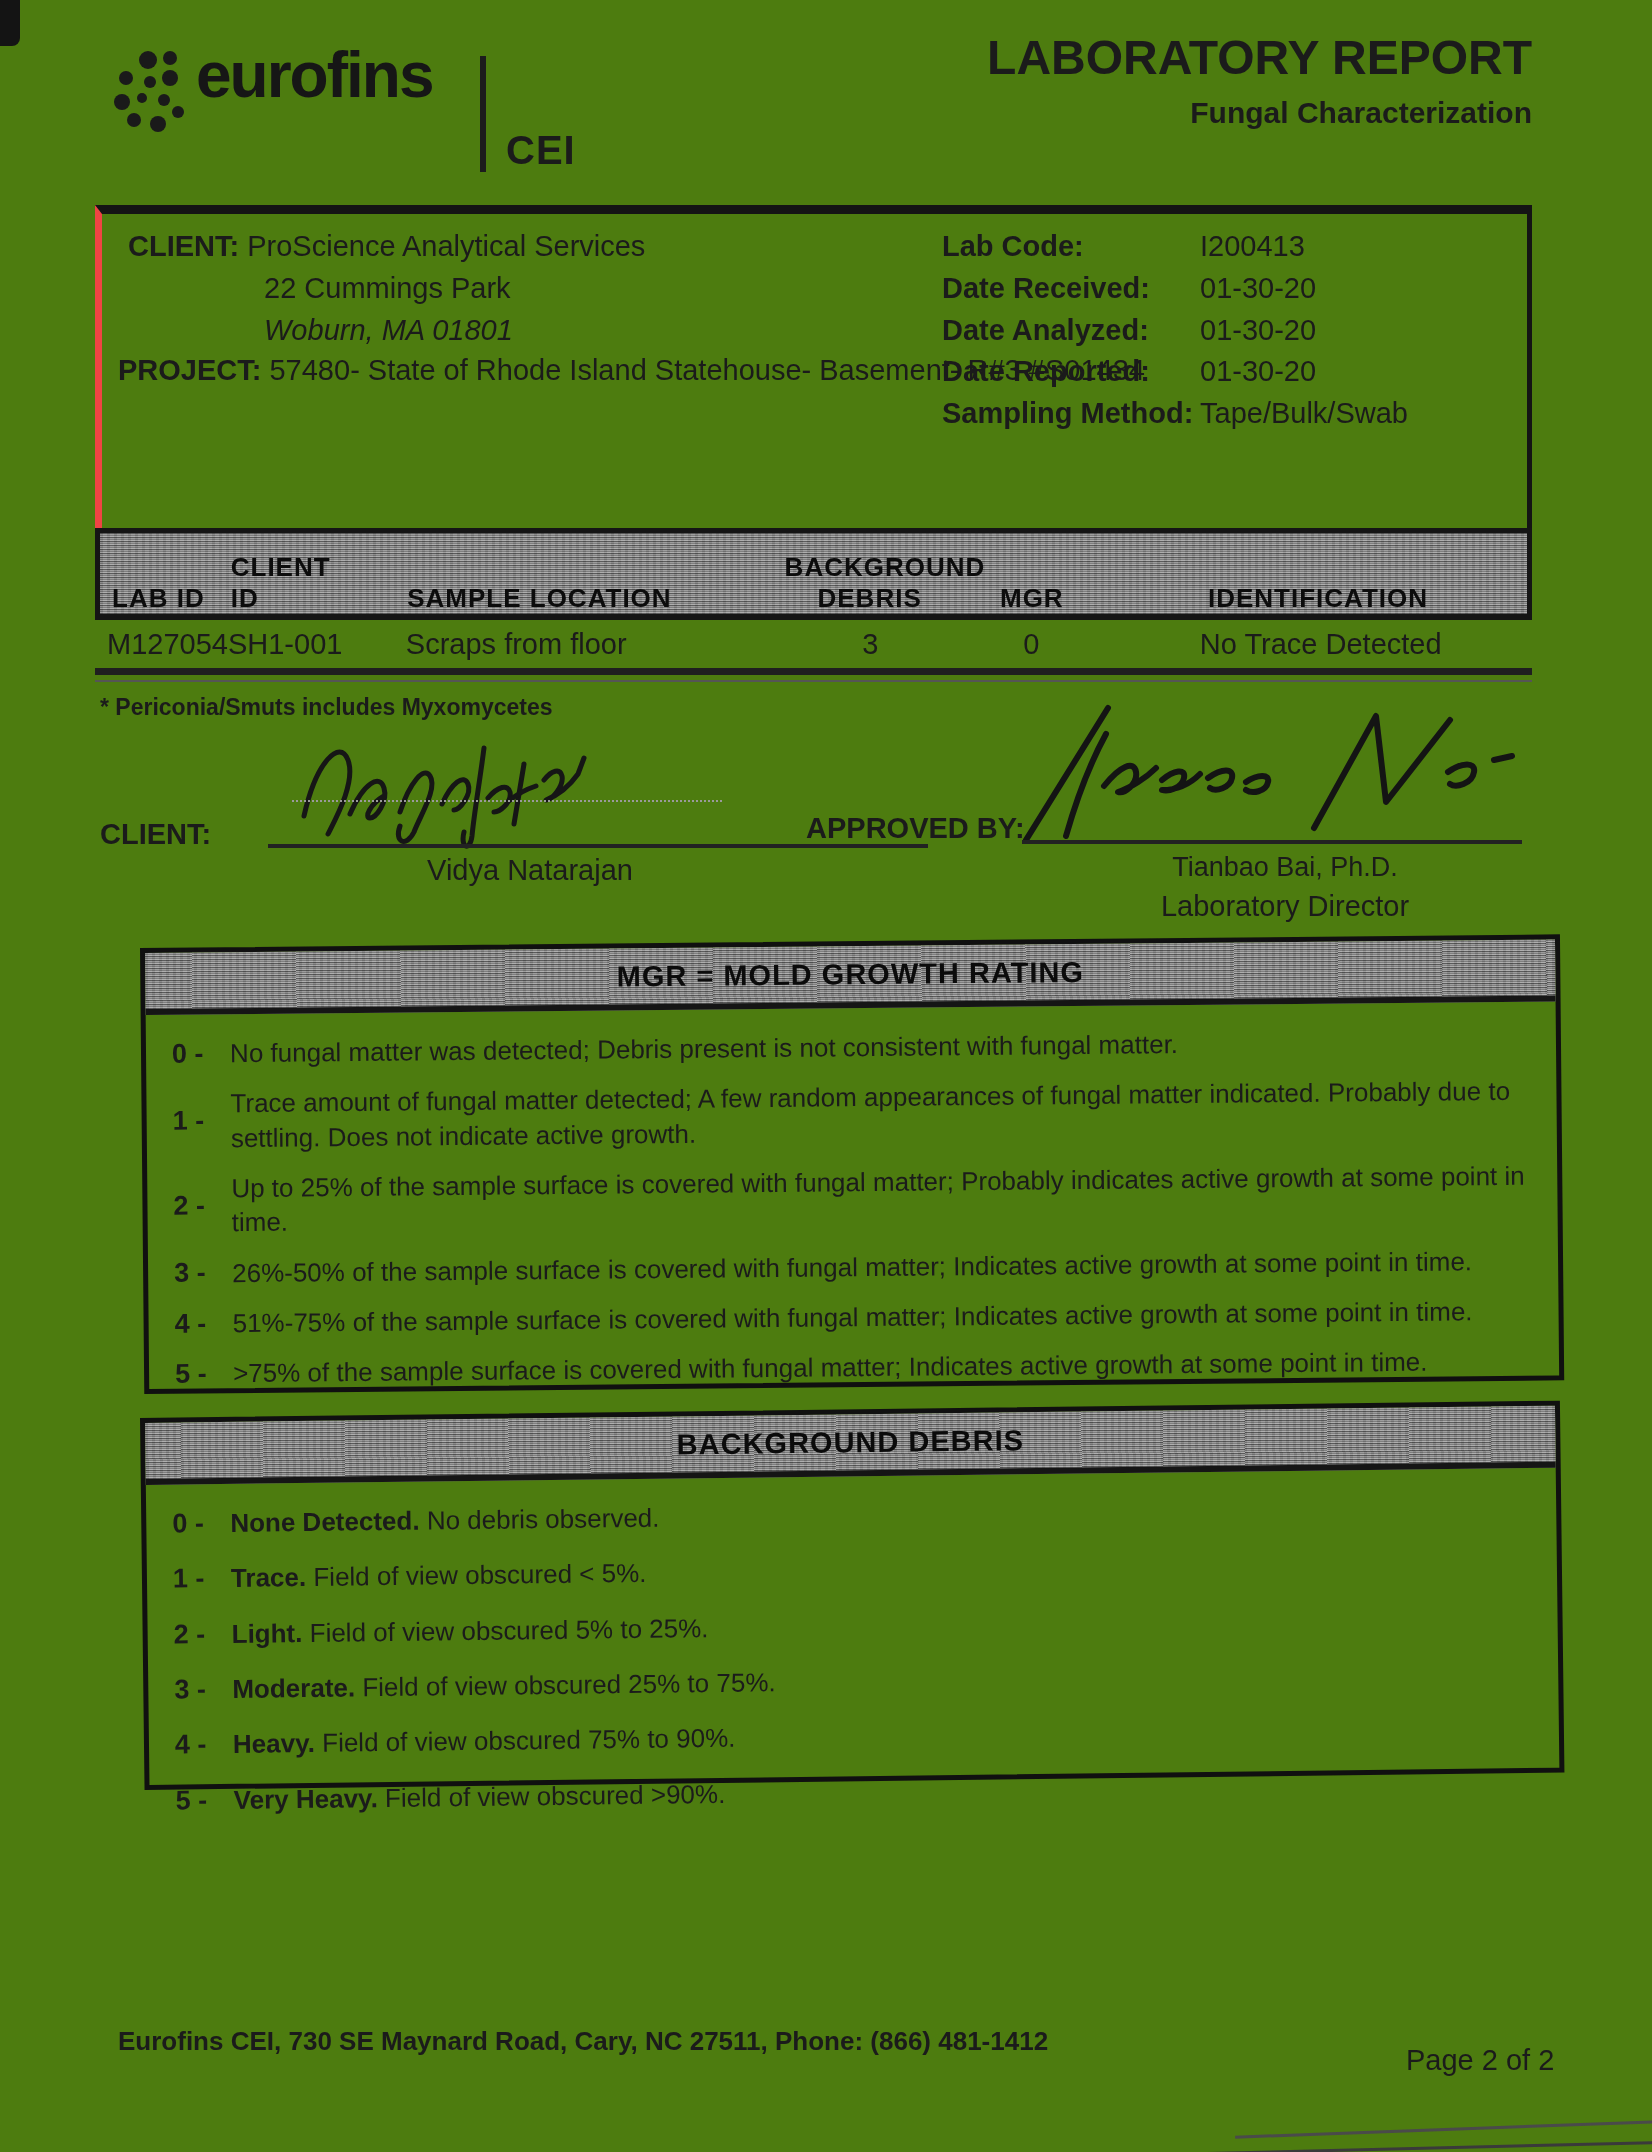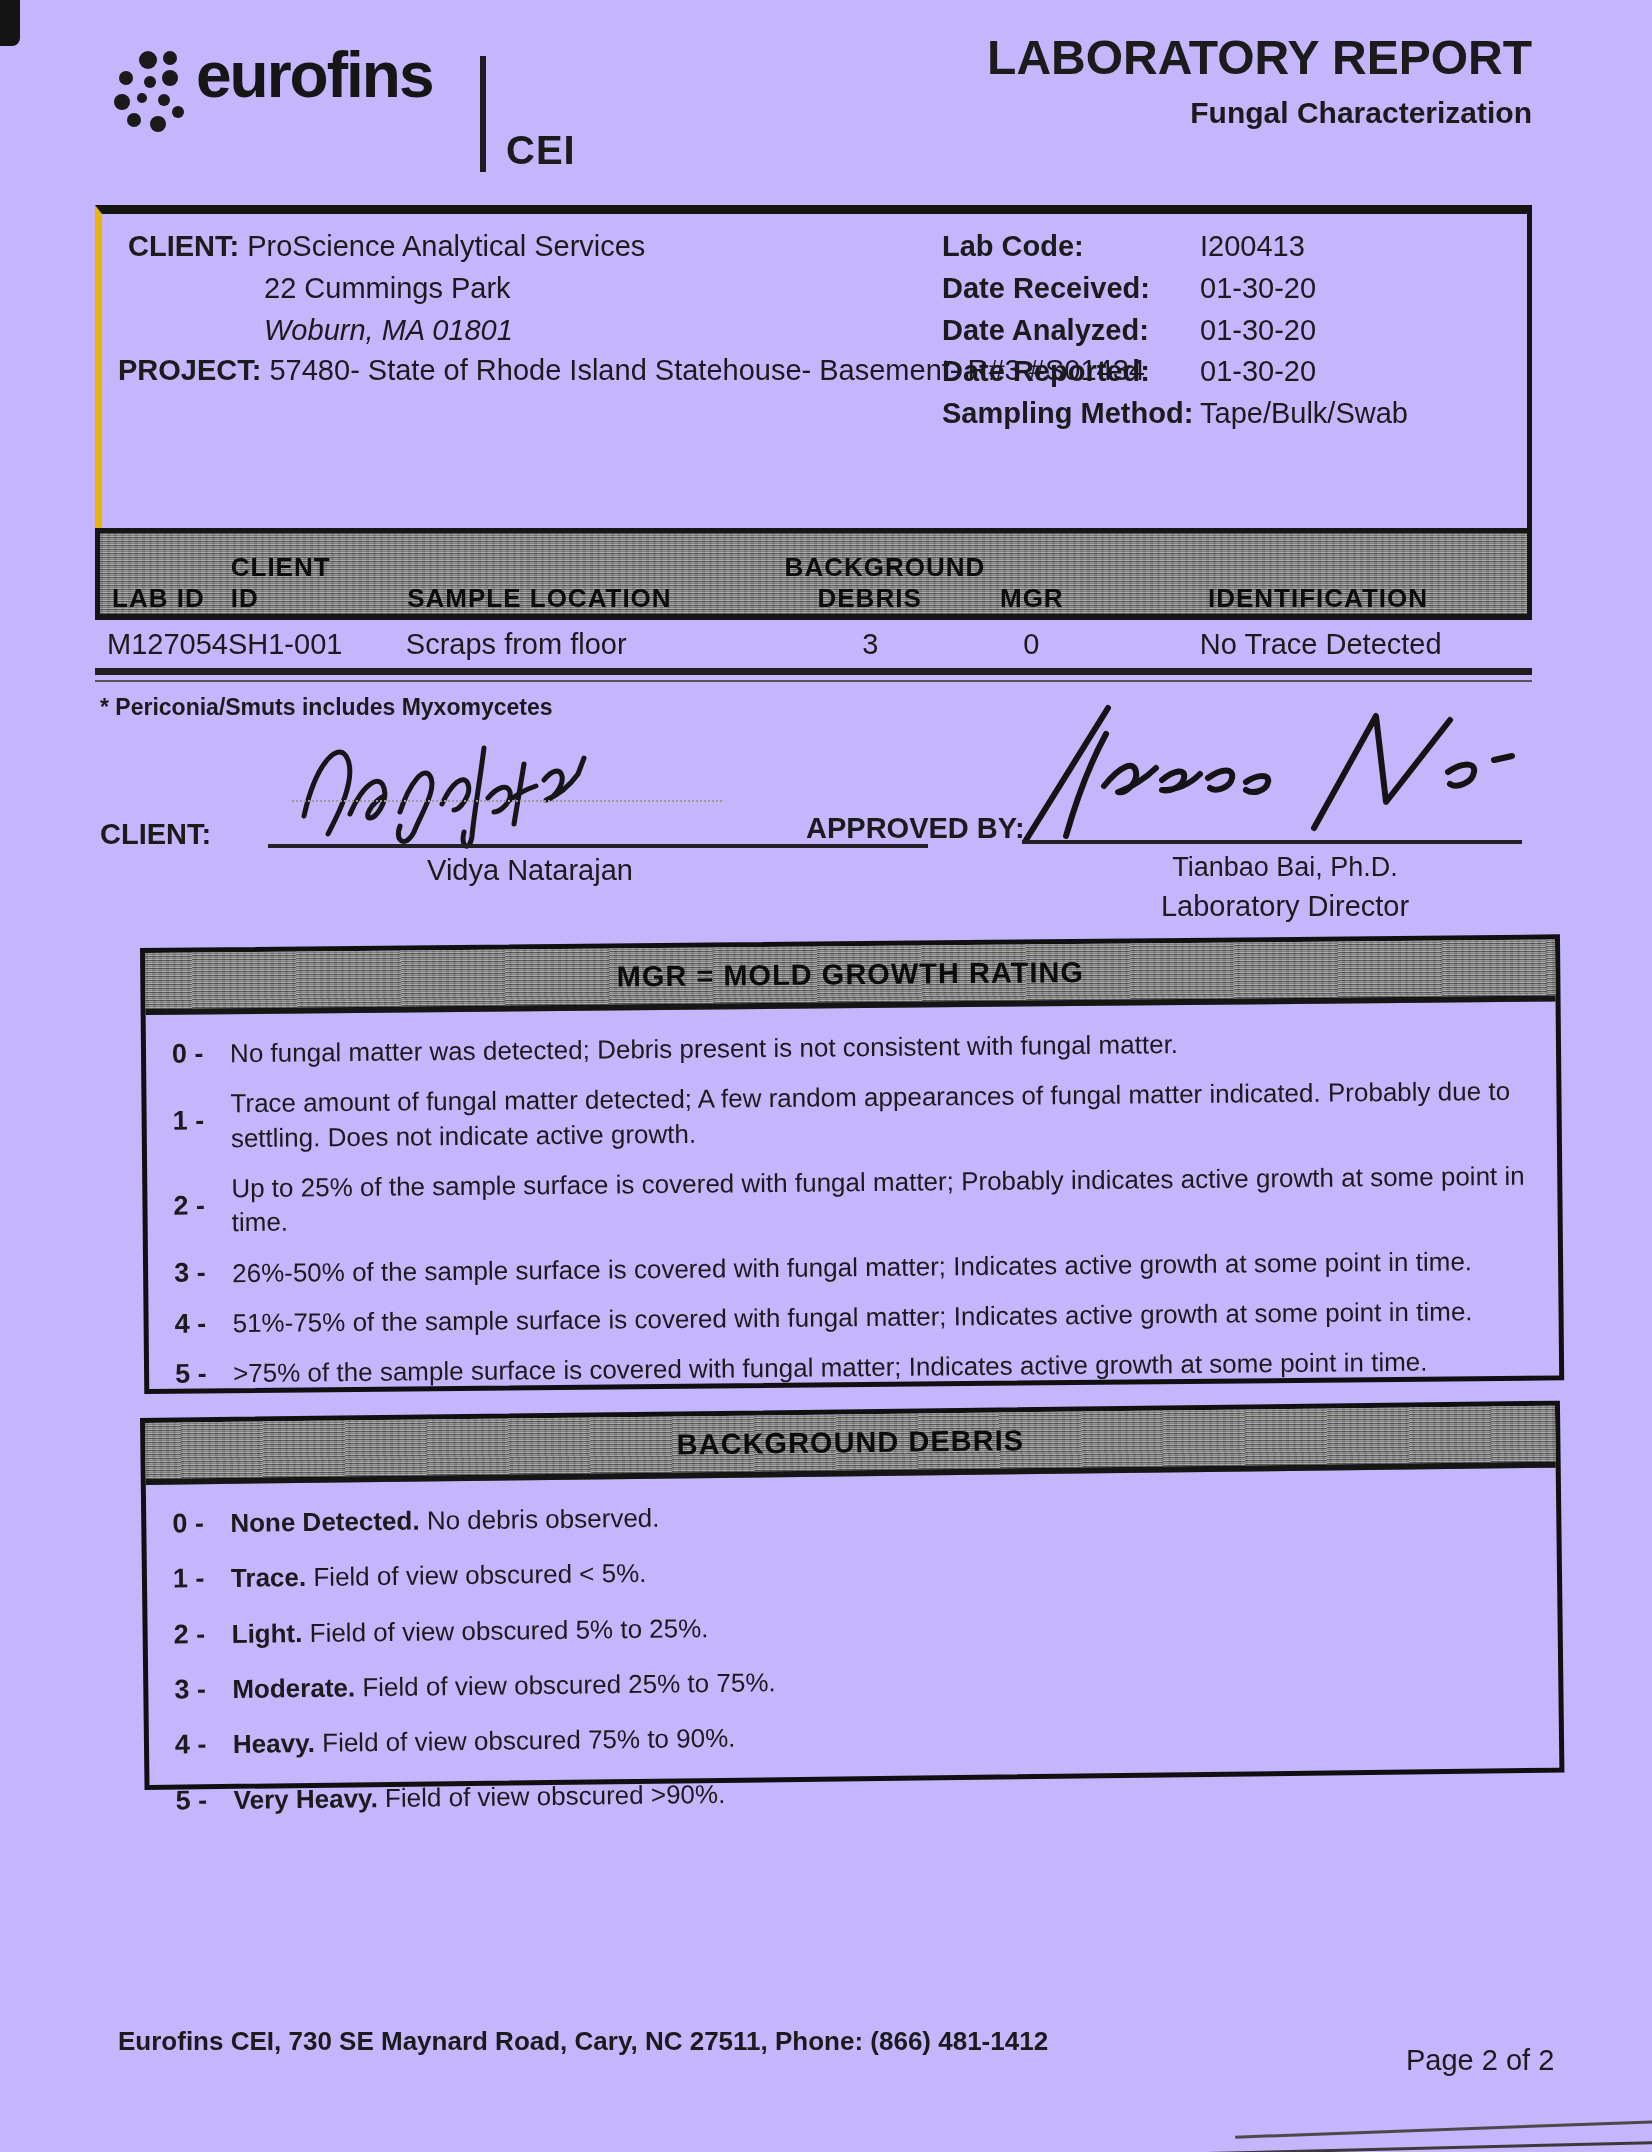--- a/index.html
+++ b/index.html
@@ -1,41 +1,41 @@
 <!DOCTYPE html>
 <html><head>
 <meta charset="utf-8">
 <style>
   * { margin:0; padding:0; box-sizing:border-box; }
   html,body { background:#e8e8e8; }
   body { font-family:"Liberation Sans", sans-serif; }
   .page {
     position:relative; width:1652px; height:2152px;
-    background:#c4b5fd; color:#1b1b1b; overflow:hidden;
+    background:#4d7c0f; color:#1b1b1b; overflow:hidden;
     margin:0 auto;
   }
   .abs { position:absolute; }
 
   
   .corner-mark { left:0; top:0; width:20px; height:46px; background:#141414; border-bottom-right-radius:8px; }
   .bottom-line-1 { left:1235px; top:2128px; width:420px; height:3px; background:#4a4a4a; transform:rotate(-2.1deg); }
   .bottom-line-2 { left:1000px; top:2149px; width:660px; height:3px; background:#3a3a3a; transform:rotate(-1.4deg); }
 
   
   .logo-dots { left:112px; top:48px; }
   .logo-word { left:196px; top:38px; font-size:64px; font-weight:bold; letter-spacing:-2px; color:#161616; }
   .logo-divider { left:480px; top:56px; width:6px; height:116px; background:#1c1c1c; }
   .division { left:506px; top:128px; font-size:40px; font-weight:bold; letter-spacing:1px; }
   .report-title { right:120px; top:30px; font-size:48px; font-weight:bold; letter-spacing:0; text-align:right; }
   .report-subtitle { right:120px; top:96px; font-size:30px; font-weight:bold; text-align:right; }
 
   
   .info-box {
     left:95px; top:205px; width:1437px; height:325px;
-    border-top:9px solid #141414; border-left:7px solid #eab308; border-right:5px solid #141414;
+    border-top:9px solid #141414; border-left:7px solid #ef4444; border-right:5px solid #141414;
     background:transparent;
   }
   .info-box .lbl { font-weight:bold; }
   .info-line { position:absolute; font-size:29px; white-space:nowrap; }
   .client-line   { left:26px;  top:16px; }
   .client-addr1  { left:162px; top:58px; }
   .client-addr2  { left:162px; top:100px;font-style:italic; }
   .project-line  { left:16px;  top:140px; z-index:1; }
   .field-row { position:absolute; left:840px; font-size:29px; white-space:nowrap; z-index:2; }
   .field-row .lbl { display:inline-block; min-width:258px; }

